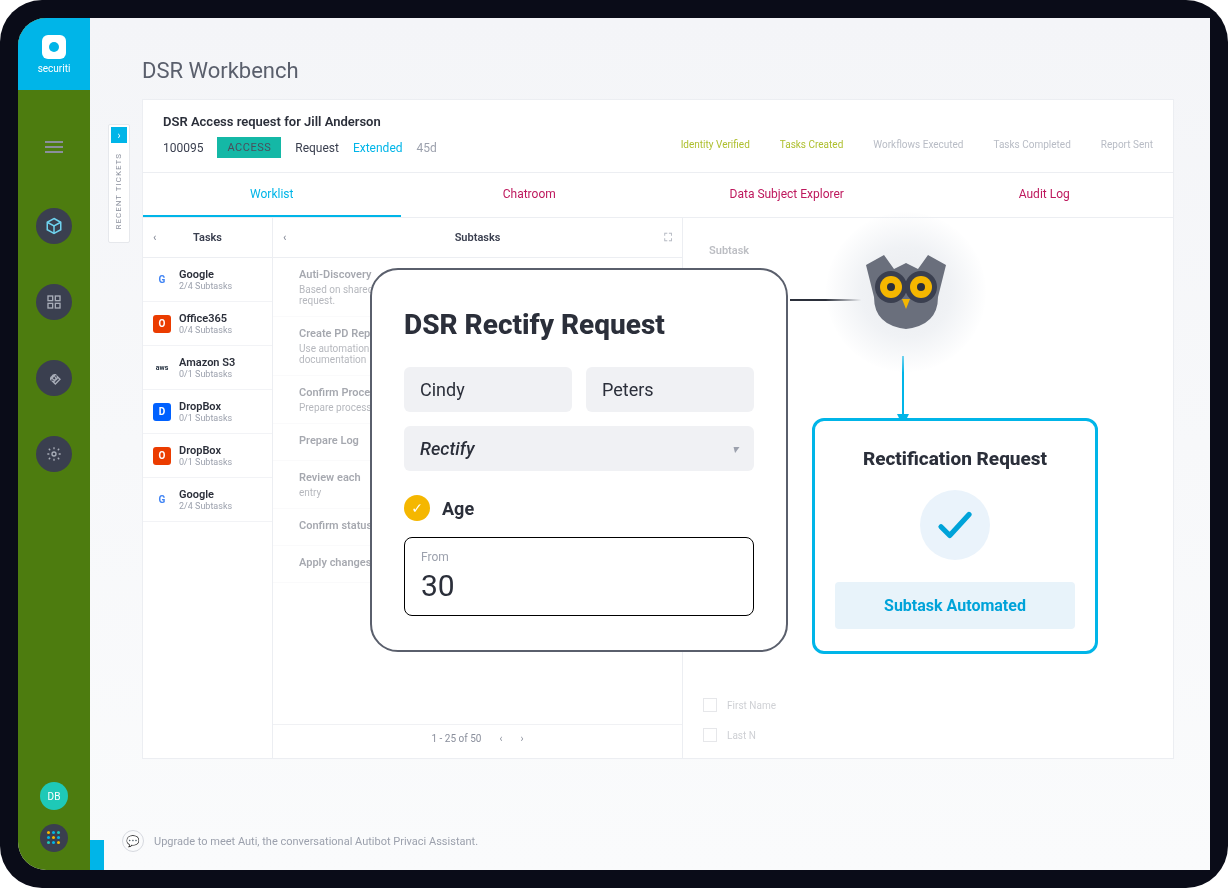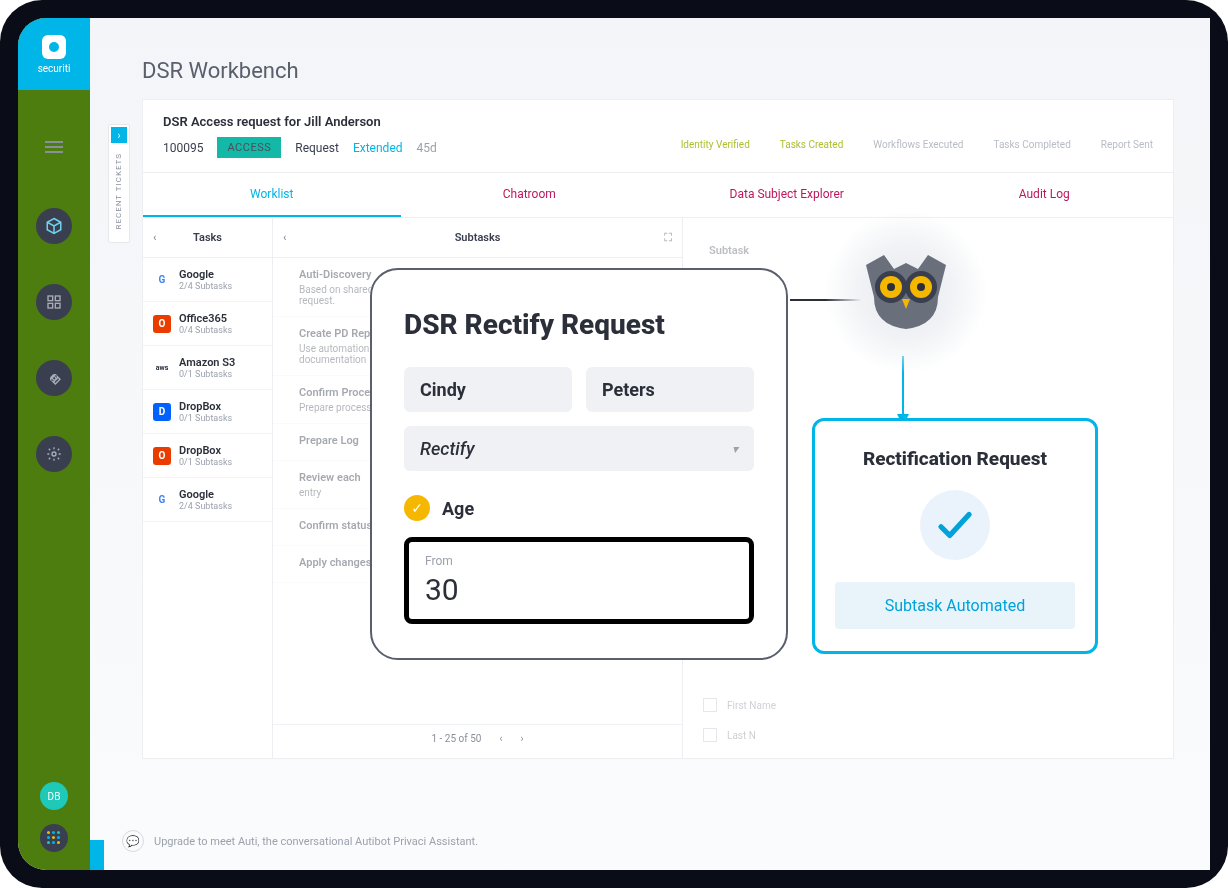--- a/index.html
+++ b/index.html
@@ -51,39 +51,39 @@
 .checklist { flex: 1.1; padding: 12px 20px; opacity: 0.35; font-size: 10px; color: #6a6f7c; }
 .check-row { display: flex; align-items: center; gap: 10px; padding: 8px 0; }
 .cbox { width: 14px; height: 14px; border: 1px solid #b8bcc5; }
 .upgrade-bar { position: absolute; bottom: 10px; left: 18px; right: 0; display: flex; align-items: center; gap: 10px; font-size: 11px; color: #9ca1ad; padding: 8px 14px; }
 .chat-bubble { width: 22px; height: 22px; border: 1px solid #d6d9df; border-radius: 50%; display: flex; align-items: center; justify-content: center; font-size: 11px; color: #b8bcc5; }
 .teal-corner { position: absolute; bottom: 0; left: 0; width: 14px; height: 30px; background: #00b5e8; }
 
 .modal { position: absolute; left: 280px; top: 238px; width: 418px; background: #fff; border: 2px solid #5a5f6c; border-radius: 28px; padding: 38px 32px 34px; z-index: 50; margin-top: 12px; }
 .modal-title { font-size: 28px; font-weight: 800; color: #2b2f3a; margin-bottom: 26px; }
 .name-row { display: flex; gap: 14px; margin-bottom: 14px; }
-.pill { background: #f0f1f4; border-radius: 6px; padding: 12px 16px; font-size: 18px; color: #2b2f3a; font-weight: 700; flex: 1; }
+.pill { background: #f0f1f4; border-radius: 6px; padding: 12px 16px; font-size: 18px; color: #2b2f3a; font-weight: 400; flex: 1; }
 .select-row { background: #f0f1f4; border-radius: 6px; padding: 12px 16px; font-size: 18px; color: #2b2f3a; font-weight: 500; display: flex; align-items: center; justify-content: space-between; margin-bottom: 24px; font-style: italic; }
 .caret { color: #9ca1ad; font-size: 12px; }
 .age-row { display: flex; align-items: center; gap: 12px; margin-bottom: 16px; }
 .check-circle { width: 26px; height: 26px; border-radius: 50%; background: #f5b700; display: flex; align-items: center; justify-content: center; color: #fff; font-size: 14px; }
 .age-label { font-size: 18px; font-weight: 700; color: #2b2f3a; }
 .range-row { display: flex; gap: 14px; }
-.range-box { flex: 1; border: 5px solid #000000; border-radius: 8px; padding: 12px 16px; }
+.range-box { flex: 1; border: 1px solid #000000; border-radius: 8px; padding: 12px 16px; }
 .range-lab { font-size: 12px; color: #9ca1ad; margin-bottom: 4px; }
 .range-val { font-size: 30px; font-weight: 400; color: #2b2f3a; }
 
 .owl-wrap { position: absolute; right: 224px; top: 194px; z-index: 55; }
 .owl-glow { width: 160px; height: 160px; border-radius: 50%; background: radial-gradient(circle, #e8eaee 0%, #f0f2f5 40%, rgba(246,247,250,0) 72%); display: flex; align-items: center; justify-content: center; }
 .arrow-right { position: absolute; left: 700px; top: 272px; z-index: 40; }
 .arrow-down { position: absolute; right: 297px; top: 338px; z-index: 40; }
 .auto-card { position: absolute; right: 112px; top: 400px; width: 286px; background: #fff; border: 3px solid #00b5e8; border-radius: 12px; padding: 26px 20px 22px; z-index: 50; text-align: center; }
 .auto-title { font-size: 19px; font-weight: 800; color: #2b2f3a; margin-bottom: 20px; }
 .check-big { width: 70px; height: 70px; border-radius: 50%; background: #eaf3fb; margin: 0 auto 22px; display: flex; align-items: center; justify-content: center; }
-.auto-btn { background: #e8f3fa; color: #00a3d9; font-weight: 400; font-size: 16px; padding: 14px 12px; border-radius: 4px; }
+.auto-btn { background: #e8f3fa; color: #00a3d9; font-weight: 700; font-size: 16px; padding: 14px 12px; border-radius: 4px; }
 .fade-overlay { position: absolute; inset: 0; background: linear-gradient(90deg, rgba(255,255,255,0) 0%, rgba(255,255,255,0) 55%, rgba(255,255,255,0.7) 100%); pointer-events: none; }
 </style>
 </head>
 <body>
 
 <div class="tablet-frame">
   <div class="screen">
 
     <div class="sidebar">
       <div class="brand">

